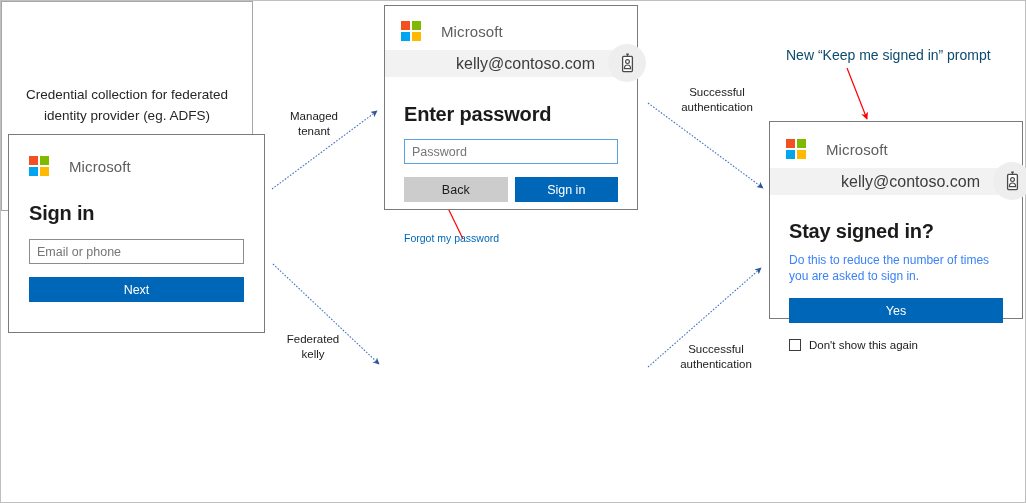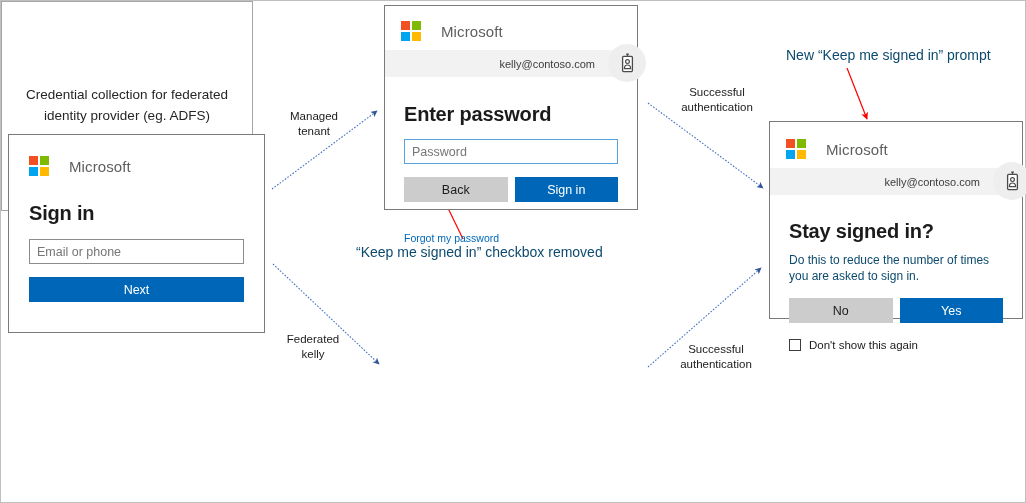--- a/index.html
+++ b/index.html
@@ -46,21 +46,21 @@
   .acct-bar {
     position: relative;
     background: #f2f2f2;
     height: 27px;
     display: flex;
     align-items: center;
     justify-content: flex-end;
     padding-right: 42px;
   }
   .acct-bar .acct-email {
-    font-size: 11px;
+    font-size: 16px;
     color: #3c3c3c;
   }
   .avatar-circle {
     position: absolute;
     right: -9px;
     top: -6px;
     width: 38px; height: 38px;
     border-radius: 50%;
     background: #eeeeee;
     display: flex;
@@ -70,21 +70,21 @@
 
   .card-title {
     font-size: 20px;
     color: #1b1b1b;
     font-weight: 600;
     letter-spacing: -0.2px;
     margin-top: 12px;
   }
   .card-sub {
     font-size: 12px;
-    color: #0c4a6e;
+    color: #3b82f6;
     line-height: 1.35;
   }
 
   .txtbox {
     width: 100%;
     height: 25px;
     border: 1px solid #8c8c8c;
     background: #fff;
     font-size: 12.5px;
     color: #6e6e6e;
@@ -309,21 +309,20 @@
         </svg>
       </span>
     </div>
 
     <div class="body">
       <span class="card-title">Stay signed in?</span>
 
       <div class="card-sub">Do this to reduce the number of times you are asked to sign in.</div>
 
       <div class="btnrow">
-        <button class="btn btn-secondary">No</button>
         <button class="btn btn-primary">Yes</button>
       </div>
 
       <div class="chk-row">
         <span class="chk-box"></span>
         <span class="chk-label">Don't show this again</span>
       </div>
     </div>
   </div>
 
@@ -338,17 +337,16 @@
 
   <div class="flow-label" style="left:279px; top:331px; width:66px;">Federated
 kelly</div>
 
   <div class="flow-label" style="left:672px; top:84px; width:88px;">Successful
 authentication</div>
 
   <div class="flow-label" style="left:670px; top:341px; width:90px;">Successful
 authentication</div>
 
-  <div class="red-note" style="left:355px; top:243px;">“Keep me signed in” checkbox removed</div>
 
   <div class="red-note" style="left:785px; top:46px;">New “Keep me signed in” prompt</div>
 
 </div>
 
 </body></html>

